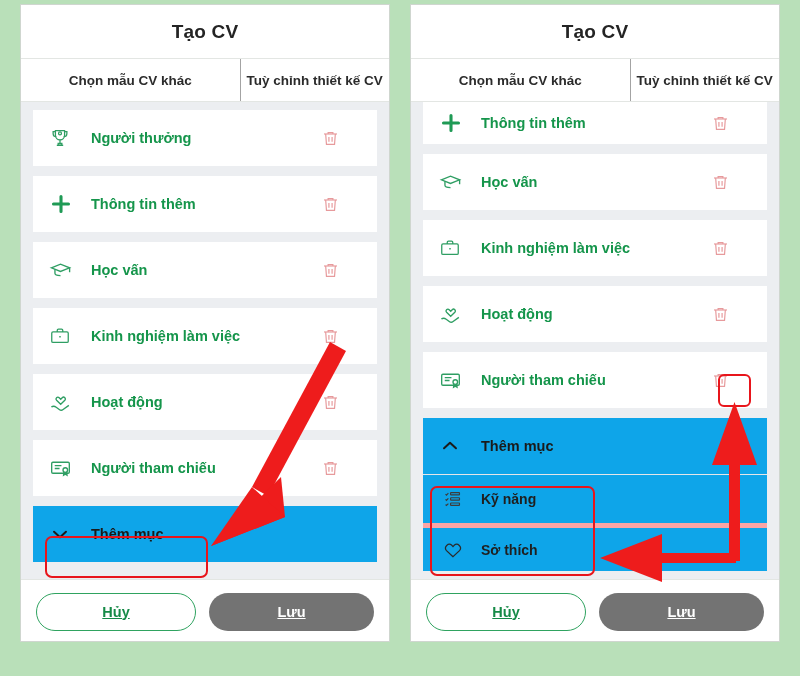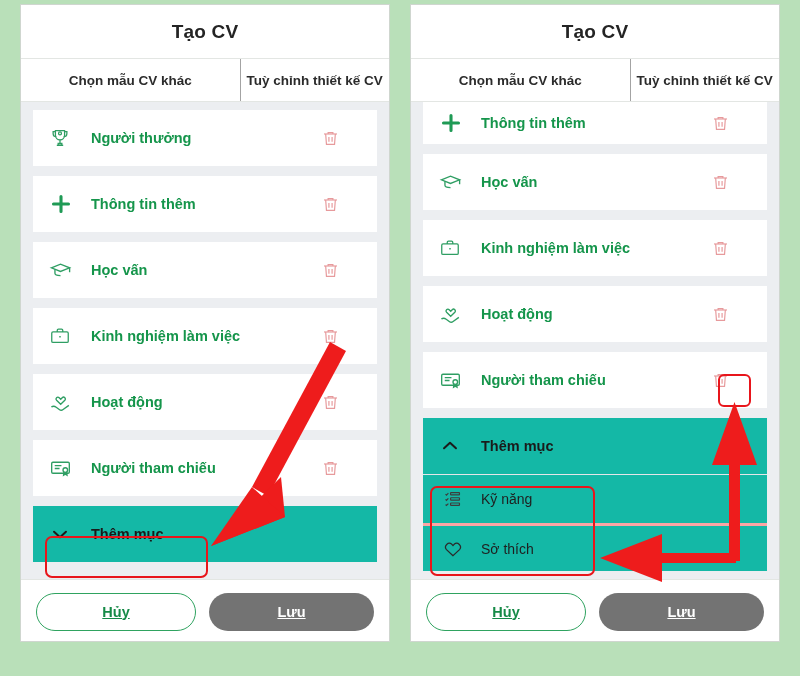--- a/index.html
+++ b/index.html
@@ -61,34 +61,34 @@
   .row .ico { width: 42px; display: flex; align-items: center; }
   .row .label {
     flex: 1;
     font-size: 14.5px; font-weight: bold; color: #15954b;
     white-space: nowrap;
   }
   .row .trash { width: 30px; display: flex; justify-content: center; align-items: center; }
 
   .addmore {
     position: relative;
-    background: #14b8a6;
+    background: #0ea5e9;
     margin-bottom: 0;
   }
   .addmore-head {
     height: 56px; display: flex; align-items: center; padding: 0 14px 0 16px;
   }
   .addmore-head .ico { width: 42px; display: flex; align-items: center; }
   .addmore-head .label { font-size: 14.5px; font-weight: bold; color: #1a1a1a; }
 
-  .sub-list { border-top: 1px solid #e4e6e9; }
+  .sub-list { border-top: 1px solid #e4e6e9; font-weight: bold; }
   .sub-row {
     height: 48px; display: flex; align-items: center; padding: 0 14px 0 20px;
   }
-  .sub-row + .sub-row { border-top: 3px solid #fca5a5; }
+  .sub-row + .sub-row { border-top: 5px solid #fca5a5; }
   .sub-row .ico { width: 38px; display: flex; align-items: center; }
   .sub-row .label { font-size: 14px; color: #1f1f1f; }
 
   .footer {
     height: 64px; background: #fff;
     border-top: 1px solid #e3e6e3;
     display: flex; align-items: center; justify-content: center; gap: 13px;
   }
   .btn {
     height: 38px; border-radius: 19px;

